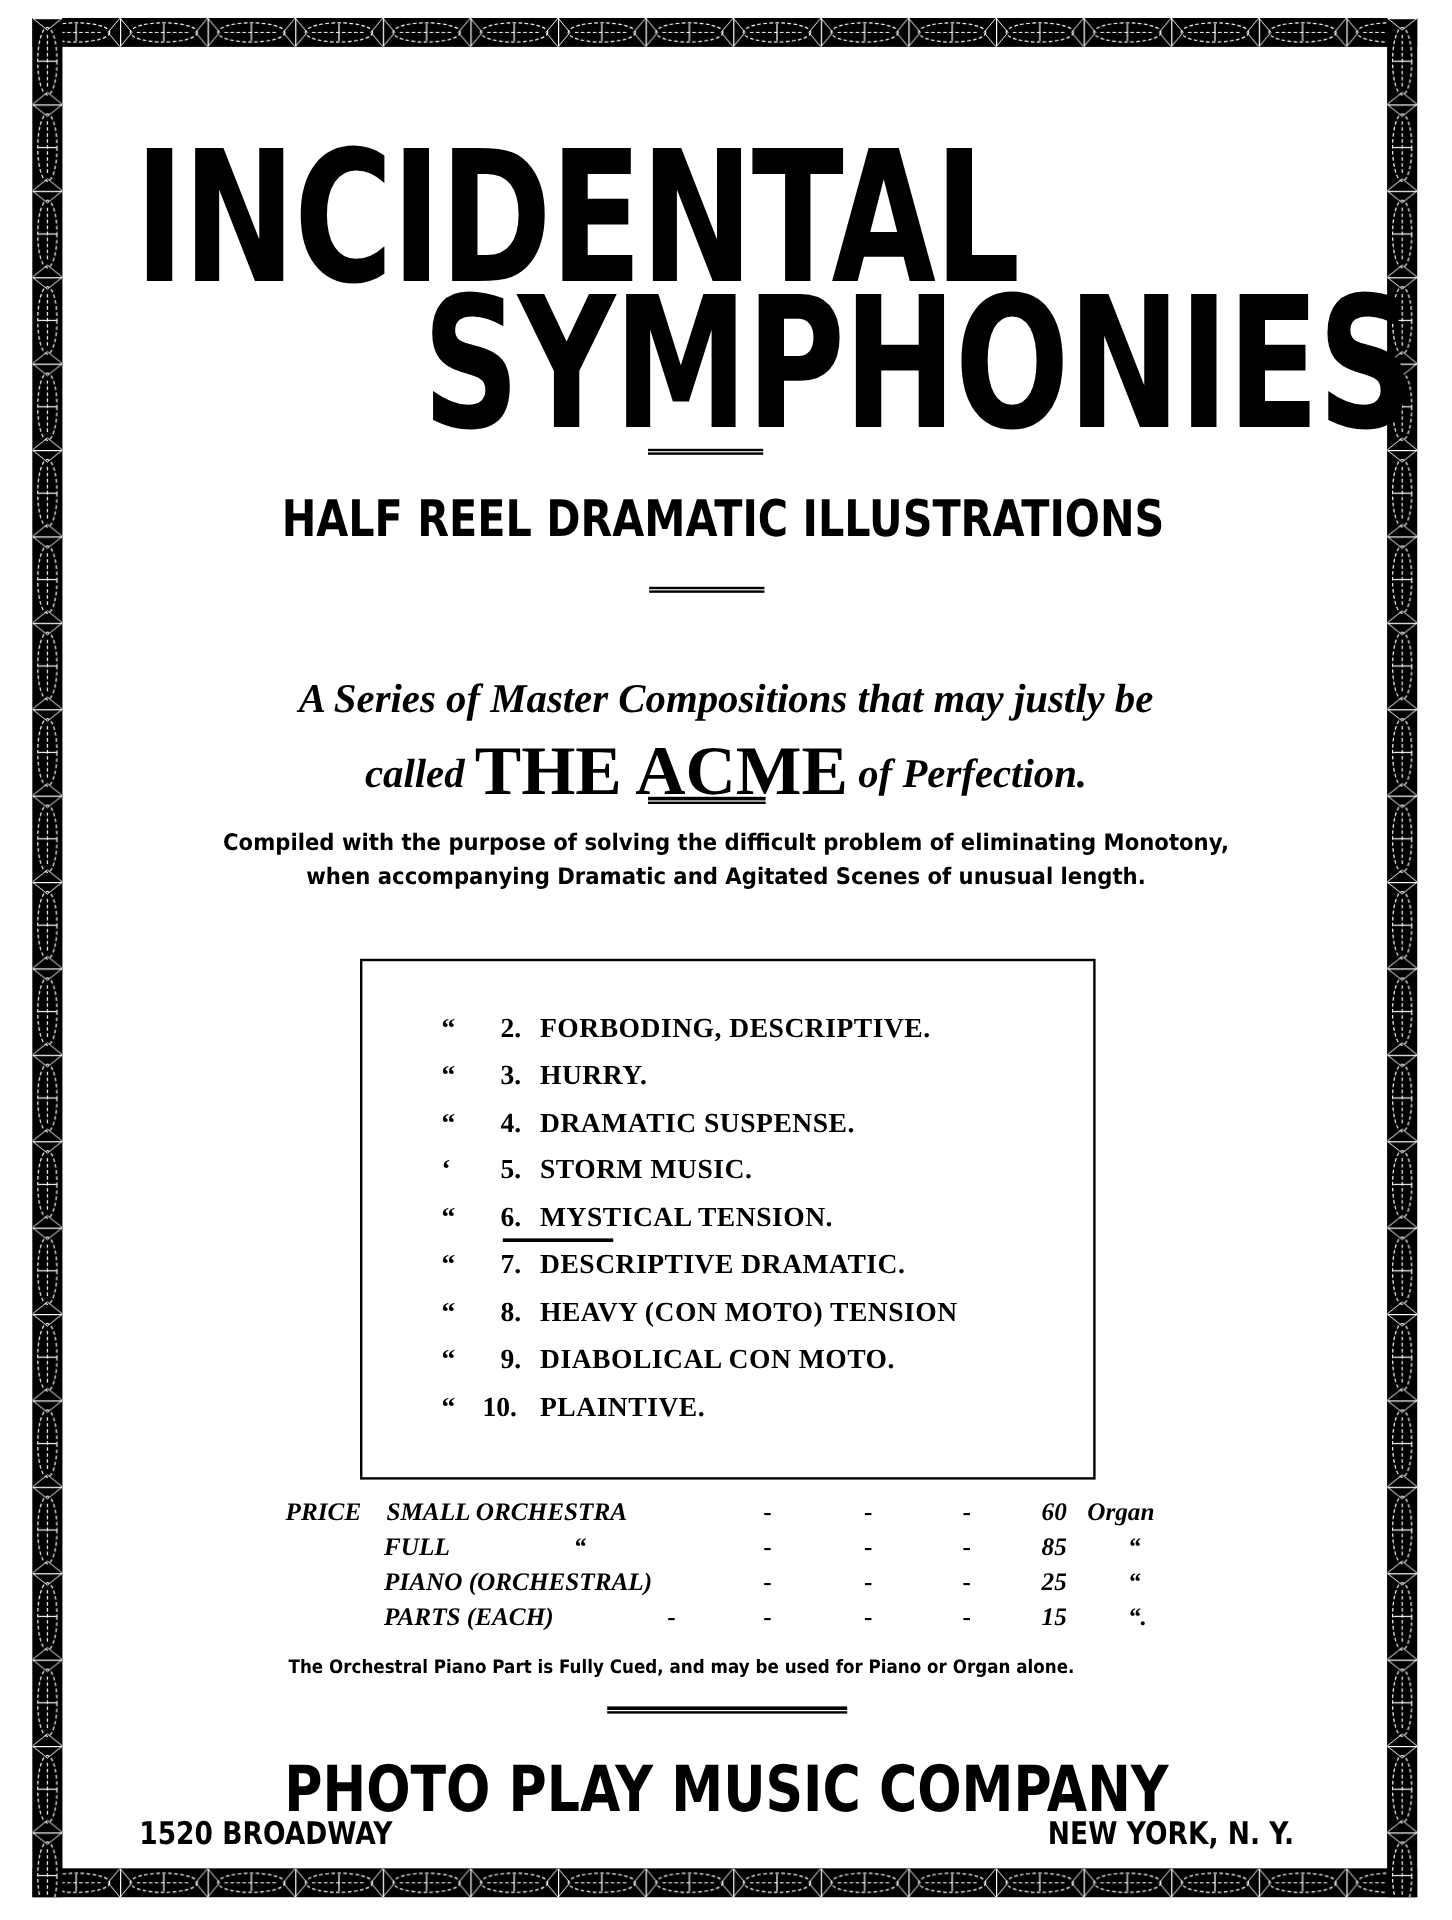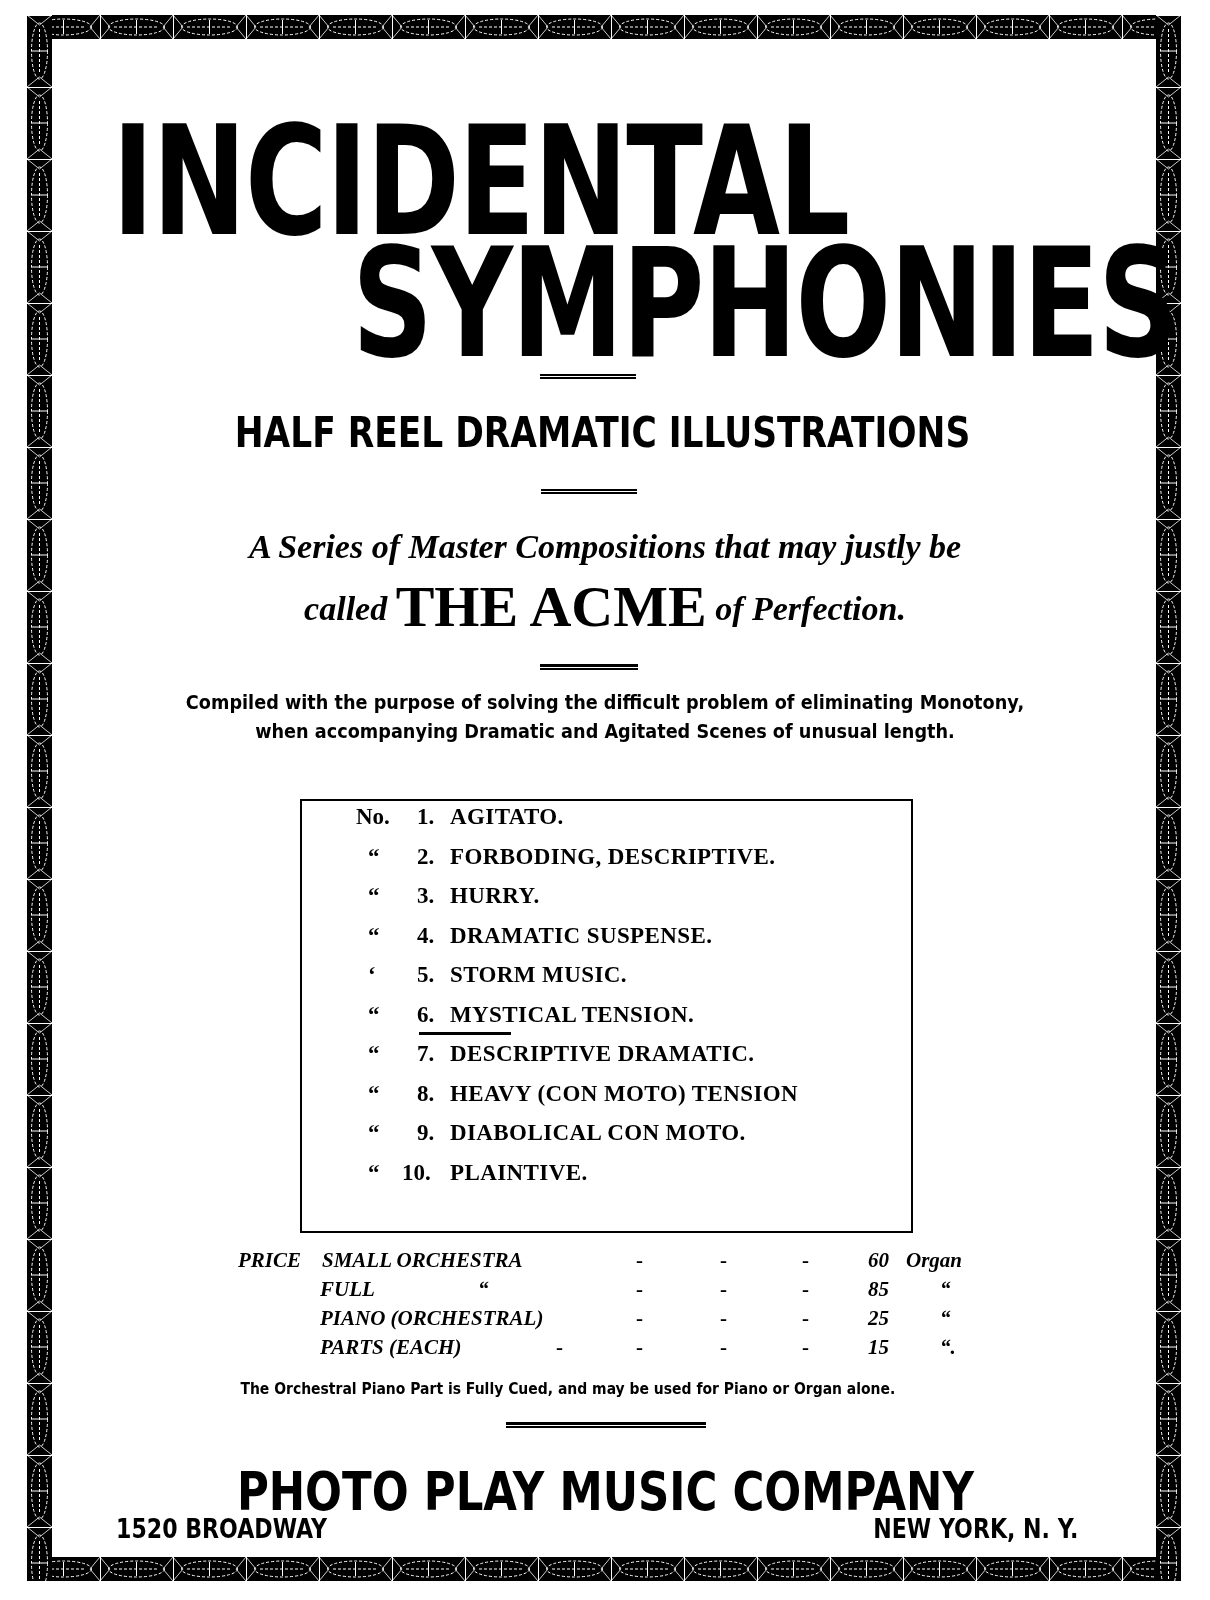--- a/index.html
+++ b/index.html
@@ -27,21 +27,21 @@
 
     .rule { position: absolute; height: 5px; border-top: 2px solid #000; border-bottom: 2px solid #000; box-sizing: border-box; }
     .rule.thick { height: 6px; border-top-width: 3px; border-bottom-width: 2px; }
 
     .subhead { left: 0; width: 1204px; text-align: center; top: 412px; font-size: 42px; }
     .subhead span { display: inline-block; transform: scaleX(0.82); }
 
     .italic-line {
       left: 0; width: 1210px; text-align: center;
       font-family: "Liberation Serif", serif; font-style: italic; font-weight: bold;
-      font-size: 34px; white-space: nowrap; line-height: 1;
+      font-size: 34px; white-space: nowrap; line-height: 1; margin-top: 36px;
     }
     .italic-1 { top: 530px; }
     .italic-2 { top: 578px; }
     .acme { font-style: normal; font-family: "Liberation Serif", serif; font-weight: bold; font-size: 58px; letter-spacing: 0; vertical-align: -6px; }
 
     .desc {
       left: 0; width: 1210px; text-align: center;
       font-family: "DejaVu Sans", sans-serif; font-weight: bold; font-size: 19px;
       line-height: 29px; white-space: nowrap;
     }
@@ -151,25 +151,20 @@
 </div>
 
 <div class="rule thick" style="left:540px; top:664px; width:98px;"></div>
 
 <div class="abs desc" style="top:688px;">
   <span>Compiled with the purpose of solving the difficult problem of eliminating Monotony,</span>
   <span>when accompanying Dramatic and Agitated Scenes of unusual length.</span>
 </div>
 
 <div class="abs list-box">
-  <div class="list-row" style="top:4px;">
-    <span class="mark" style="left:54px;">No.</span>
-    <span class="num">1.</span>
-    <span class="label">AGITATO.</span>
-  </div>
   <div class="list-row" style="top:44px;">
     <span class="mark quote">“</span>
     <span class="num">2.</span>
     <span class="label">FORBODING, DESCRIPTIVE.</span>
   </div>
   <div class="list-row" style="top:83px;">
     <span class="mark quote">“</span>
     <span class="num">3.</span>
     <span class="label">HURRY.</span>
   </div>

